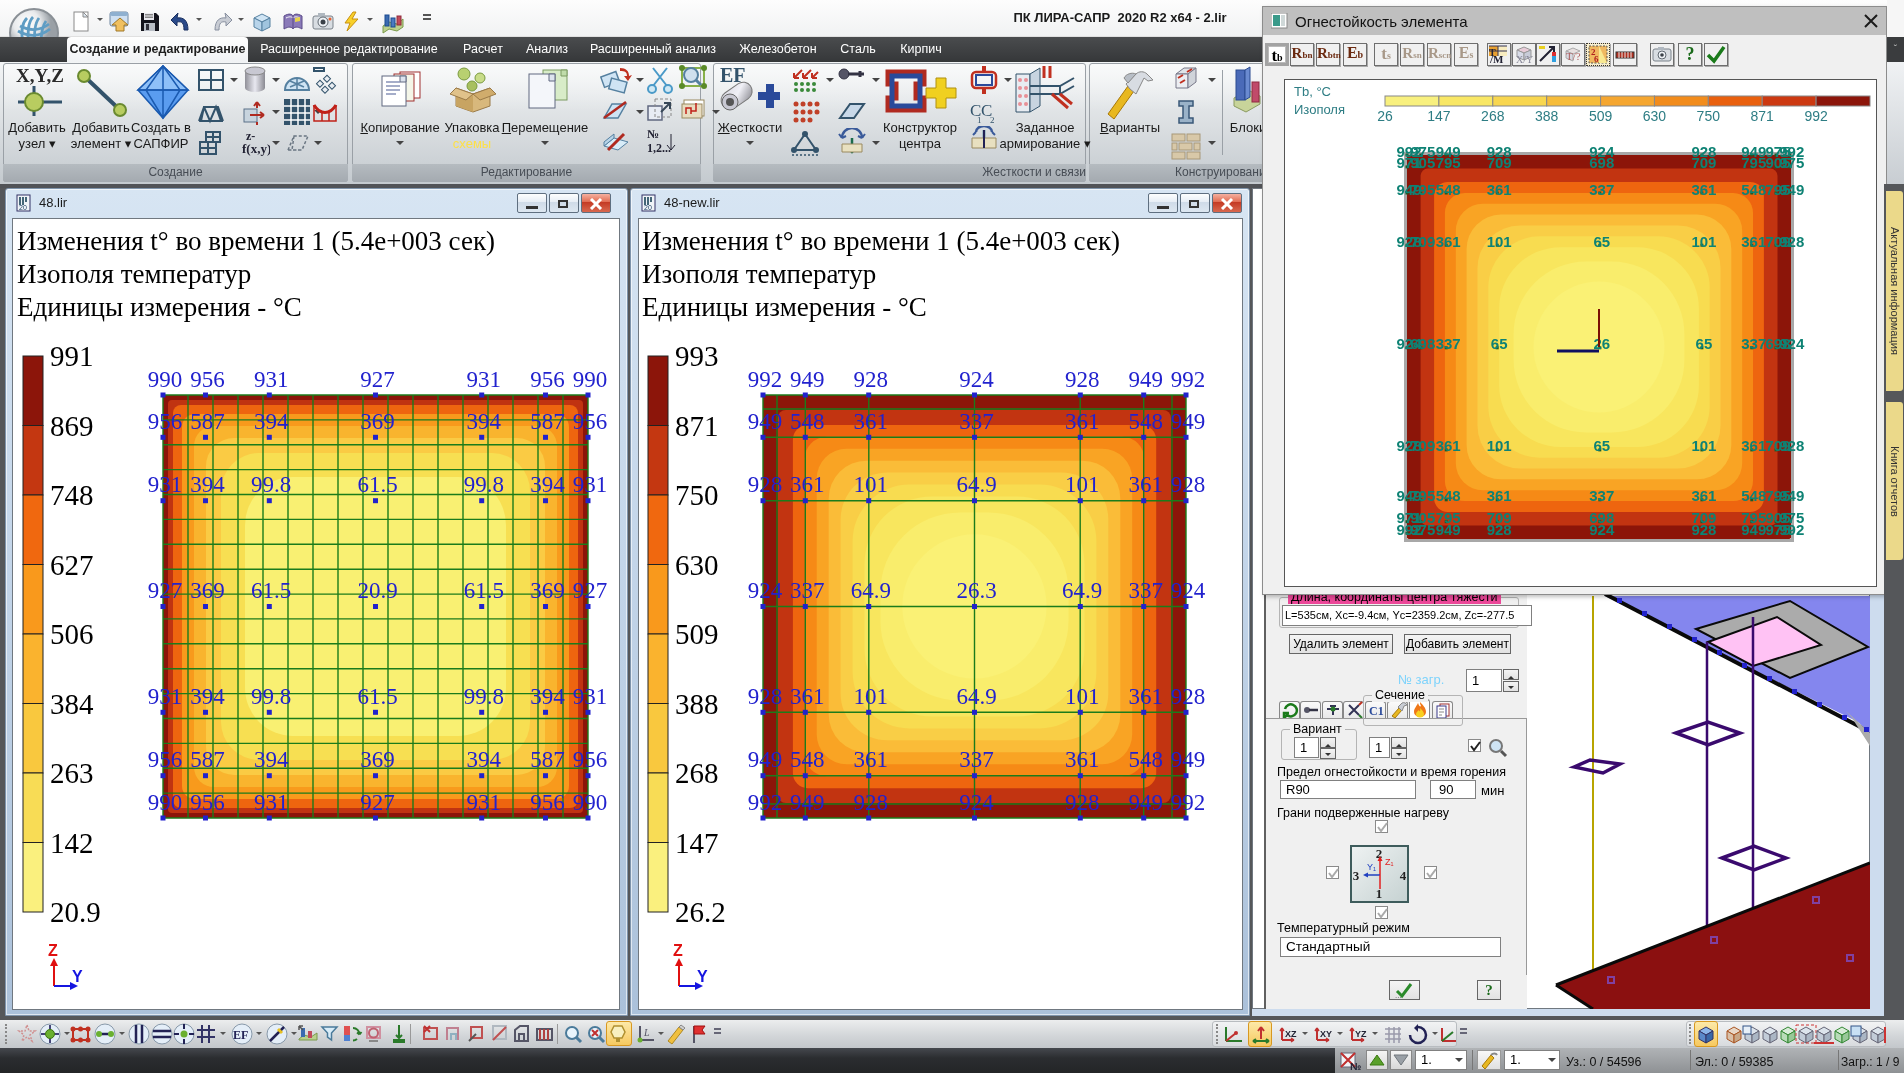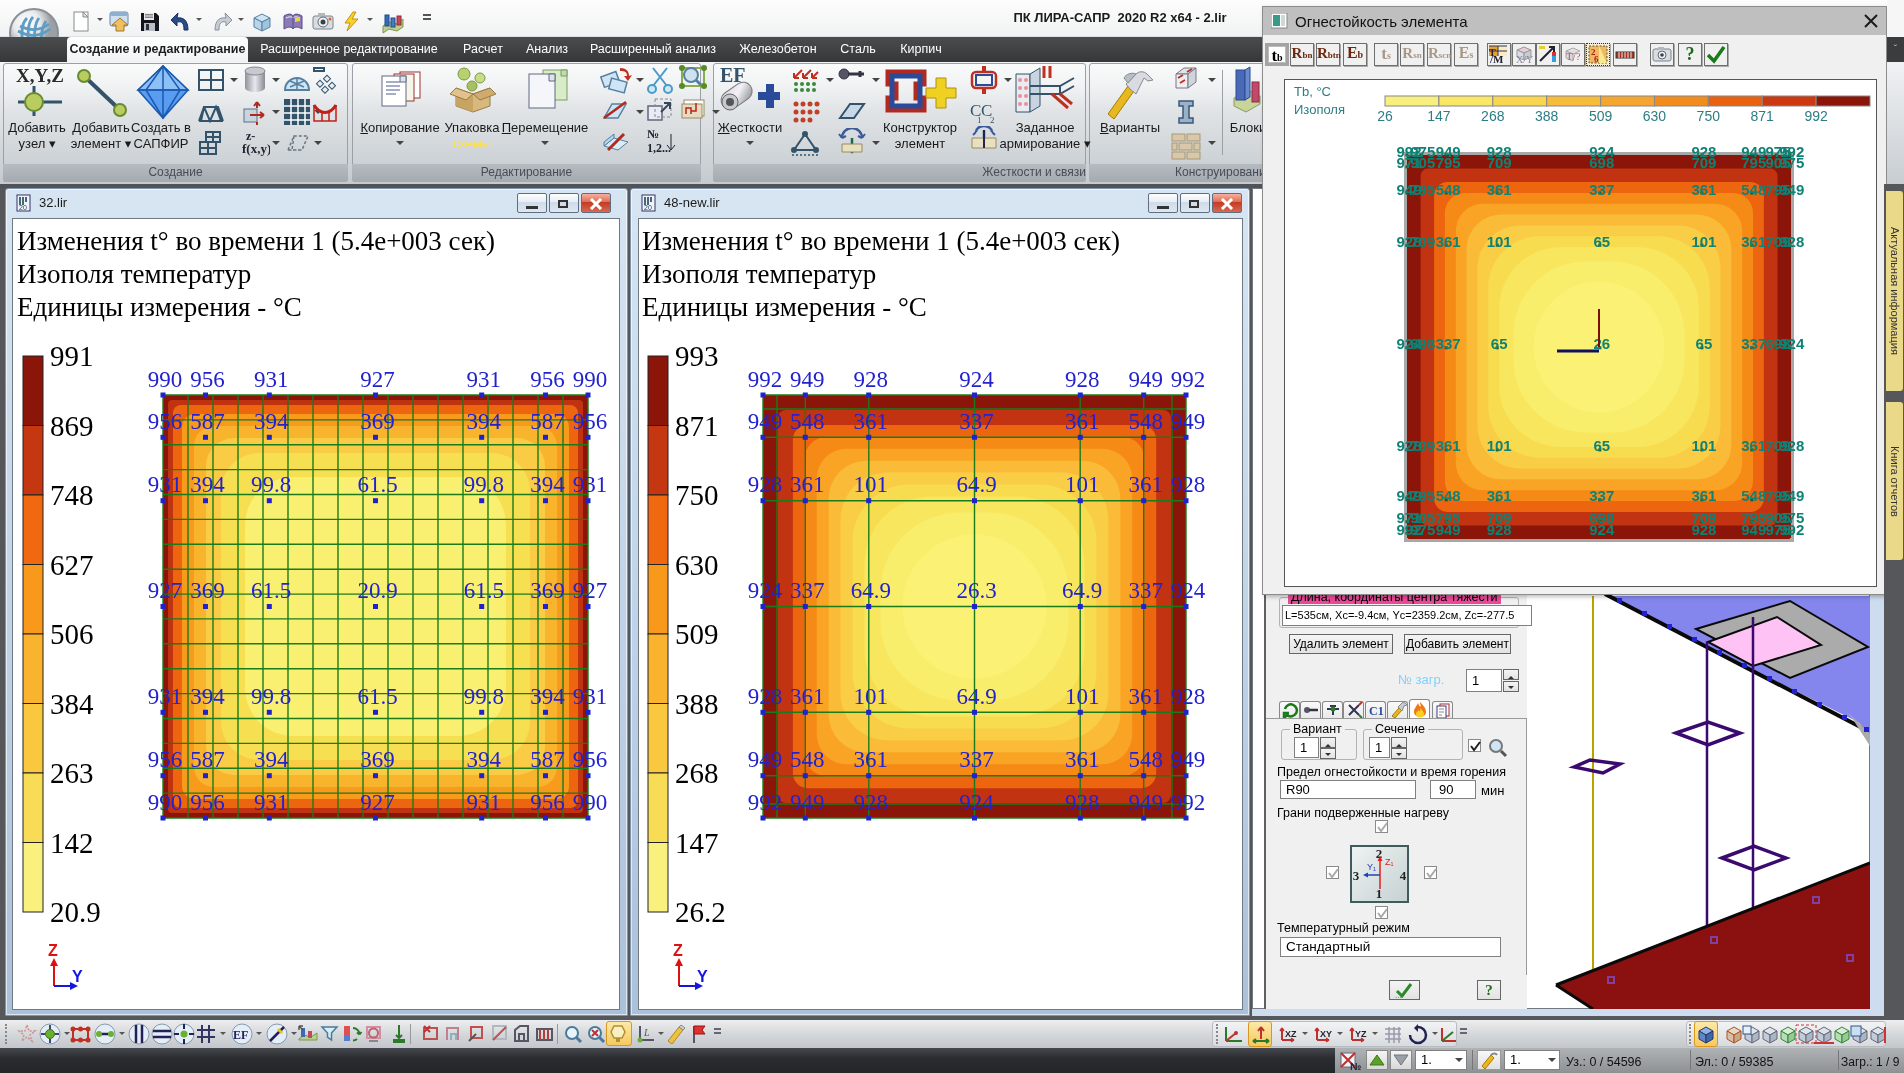--- a/index.html
+++ b/index.html
@@ -358,21 +358,21 @@
     <path d="M16 10 v14 m-5 -5 l5 5 5 -5" stroke="#1a6a4a" stroke-width="2.5" fill="none"></path>
     <path d="M6 16 h20 v8 h-20z" fill="#e8e0c0" stroke="#9a8a60"></path>
   </svg>
 <div class="abs" style="left:872px;top:141px;width:0;height:0;border:4px solid transparent;border-top-color:#444"></div>
 <svg class="abs" style="left:878px;top:64px" width="84" height="56">
 <path d="M10 8 h36 v12 h-8 v14 h8 v12 H10 v-12 h8 V20 h-8 z" fill="none" stroke="#b02a20" stroke-width="5"></path>
 <path d="M14 12 h28 v30 H14 z" fill="none" stroke="#2a4a9a" stroke-width="5"></path>
 <path d="M48 24 h10 v-10 h10 v10 h10 v10 H68 v10 H58 V34 H48 z" fill="#f0d020" stroke="#b09010"></path>
   </svg>
 <div class="abs" style="left:850px;top:120px;width:140px;text-align:center;font-size:13px;color:#1a1a1a">Конструктор</div>
-<div class="abs" style="left:850px;top:136px;width:140px;text-align:center;font-size:13px;color:#1a1a1a">элемент</div>
+<div class="abs" style="left:850px;top:136px;width:140px;text-align:center;font-size:13px;color:#1a1a1a">центра</div>
 <svg class="abs" style="left:968px;top:64px" width="34" height="32">
     <rect x="4" y="8" width="24" height="16" rx="4" fill="none" stroke="#c03020" stroke-width="2.5"></rect>
     <rect x="8" y="11" width="16" height="10" fill="none" stroke="#2a4a9a" stroke-width="2"></rect>
     <path d="M14 2 h4 v6 h-4z M14 24 h4 v6 h-4z" fill="#c03020"></path>
   </svg>
 <div class="abs" style="left:1004px;top:78px;width:0;height:0;border:4px solid transparent;border-top-color:#444"></div>
 <svg class="abs" style="left:968px;top:96px" width="34" height="32">
     <text x="2" y="20" font-size="17" font-family="Liberation Serif,serif" fill="#33536b">C</text>
     <text x="13" y="20" font-size="17" font-family="Liberation Serif,serif" fill="#33536b">C</text>
     <text x="9" y="27" font-size="9" font-family="Liberation Serif,serif" fill="#33536b">1</text>
@@ -445,21 +445,21 @@
 <rect x="20" y="18" width="7" height="20" fill="#c04a6a" stroke="#902a42"></rect>
   </svg>
 <div class="abs" style="left:1198px;top:120px;width:100px;text-align:center;font-size:13px;color:#1a1a1a">Блоки</div>
 <div class="abs" style="left:0;top:188px;width:1904px;height:832px;background:#55575A"></div>
 <div class="win" style="left:5px;top:188px;width:623px;height:828px"></div>
 <svg class="abs" style="left:15px;top:194px" width="18" height="18">
 <rect x="2" y="1" width="13" height="16" fill="#f0f4f8" stroke="#336"></rect>
     <path d="M4 3 h2 v8 h-2z M7 3 h2 v8 h-2z M10 3 h2 v5 h-2z" fill="#467"></path>
 <text x="4" y="16" font-size="7" fill="#246">20</text>
   </svg>
-<div class="abs" style="left:39px;top:195px;width:200px;color:#1b1b1b;font-size:13px">32.lir</div>
+<div class="abs" style="left:39px;top:195px;width:200px;color:#1b1b1b;font-size:13px">48.lir</div>
 <div class="wbtn " style="left:517px;top:193px"></div>
 <div class="wbtn " style="left:549px;top:193px"></div>
 <div class="wbtn close" style="left:581px;top:193px"></div>
 <div class="abs" style="left:526px;top:206px;width:12px;height:3px;background:#333"></div>
 <div class="abs" style="left:558px;top:200px;width:10px;height:8px;border:2px solid #333"></div>
 <svg class="abs" style="left:589px;top:198px" width="14" height="12">
     <path d="M2 1 L12 11 M12 1 L2 11" stroke="#fff" stroke-width="3"></path>
   </svg>
 <div class="wcontent" style="left:12px;top:218px;width:608px;height:792px"></div>
 <div class="abs serif" style="left:17px;top:225px;font-size:27px;color:#000;line-height:33px">Изменения t° во времени 1 (5.4e+003 сек)<br>Изополя температур<br>Единицы измерения - °C</div>
@@ -917,21 +917,21 @@
   </svg>
 <div class="abs" style="left:1266px;top:718px;width:261px;height:257px;border-top:1px solid #999;border-right:1px solid #999"></div>
 <div class="gb" style="left:1281px;top:729px;width:76px;height:31px">
     <span style="background:#f0f0f0">Вариант</span>
   </div>
 <div class="tf" style="left:1294px;top:737px;width:25px;height:21px;line-height:19px">1</div>
 <div class="btn" style="left:1320px;top:737px;width:16px;height:11px"></div>
 <div class="abs" style="left:1325px;top:741px;width:0;height:0;border:3px solid transparent;border-bottom-color:#333"></div>
 <div class="btn" style="left:1320px;top:748px;width:16px;height:11px"></div>
 <div class="abs" style="left:1325px;top:753px;width:0;height:0;border:3px solid transparent;border-top-color:#333"></div>
-<div class="gb" style="left:1363px;top:729px;width:100px;height:31px">
+<div class="gb" style="left:1363px;top:695px;width:100px;height:31px">
     <span style="background:#f0f0f0">Сечение</span>
   </div>
 <div class="tf" style="left:1369px;top:737px;width:21px;height:21px;line-height:19px">1</div>
 <div class="btn" style="left:1391px;top:737px;width:16px;height:11px"></div>
 <div class="abs" style="left:1396px;top:741px;width:0;height:0;border:3px solid transparent;border-bottom-color:#333"></div>
 <div class="btn" style="left:1391px;top:748px;width:16px;height:11px"></div>
 <div class="abs" style="left:1396px;top:753px;width:0;height:0;border:3px solid transparent;border-top-color:#333"></div>
 <div class="cb" style="left:1468px;top:739px">
     <svg width="13" height="13">
       <path d="M2 6 l3 4 6 -8" stroke="#222" stroke-width="2" fill="none"></path>

